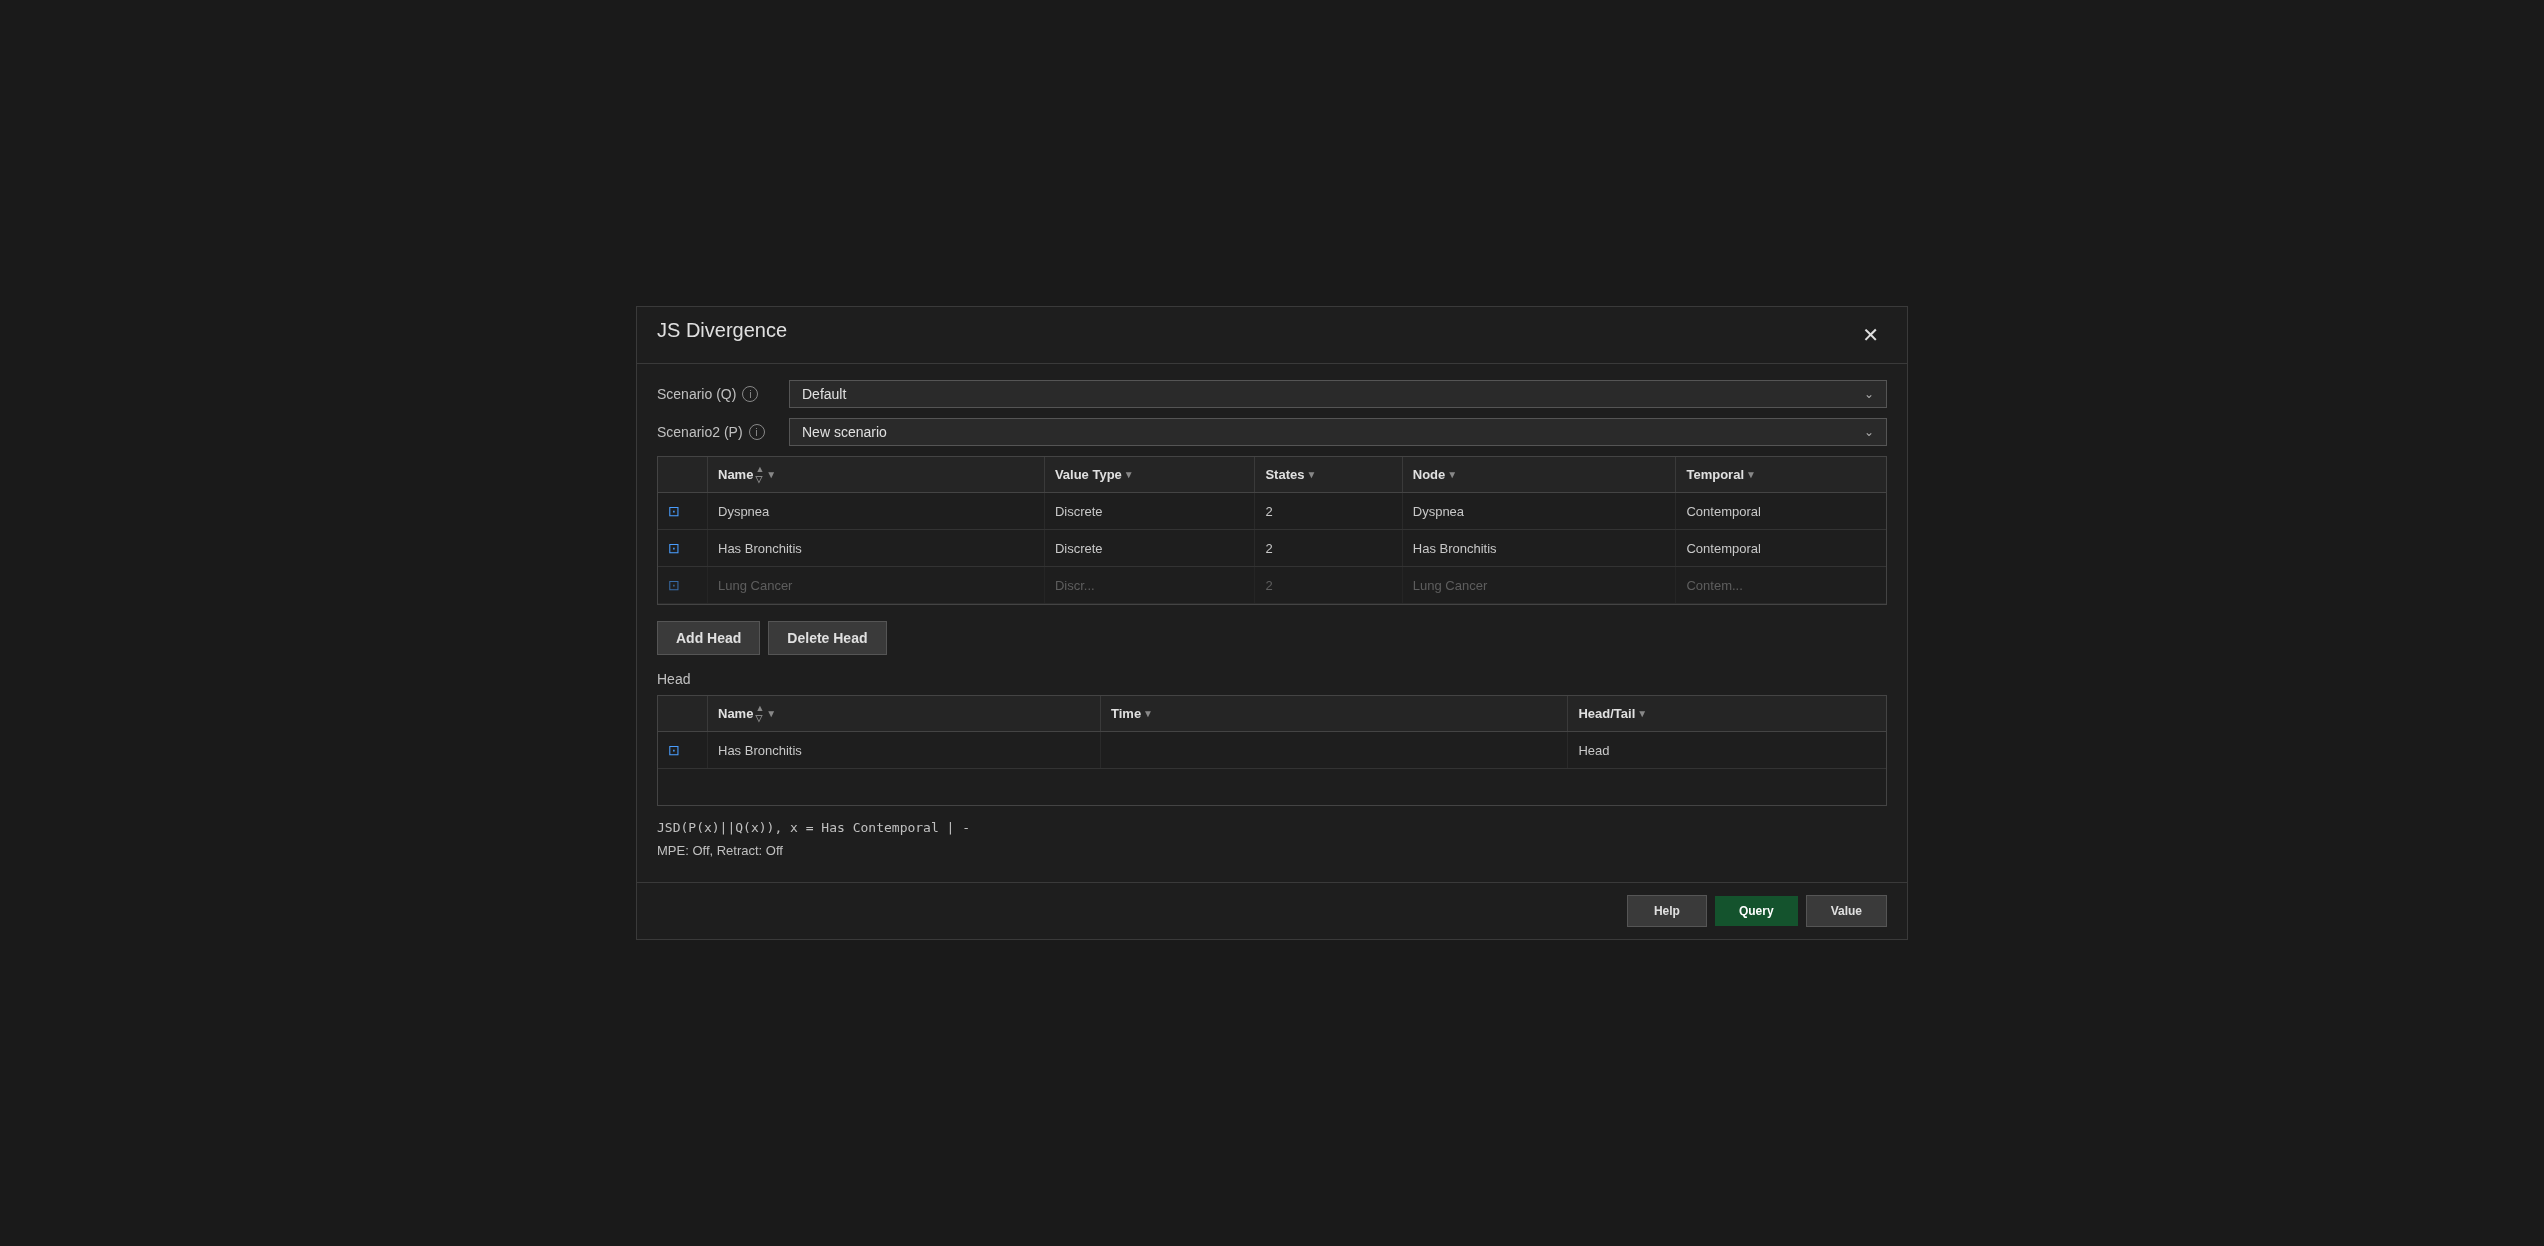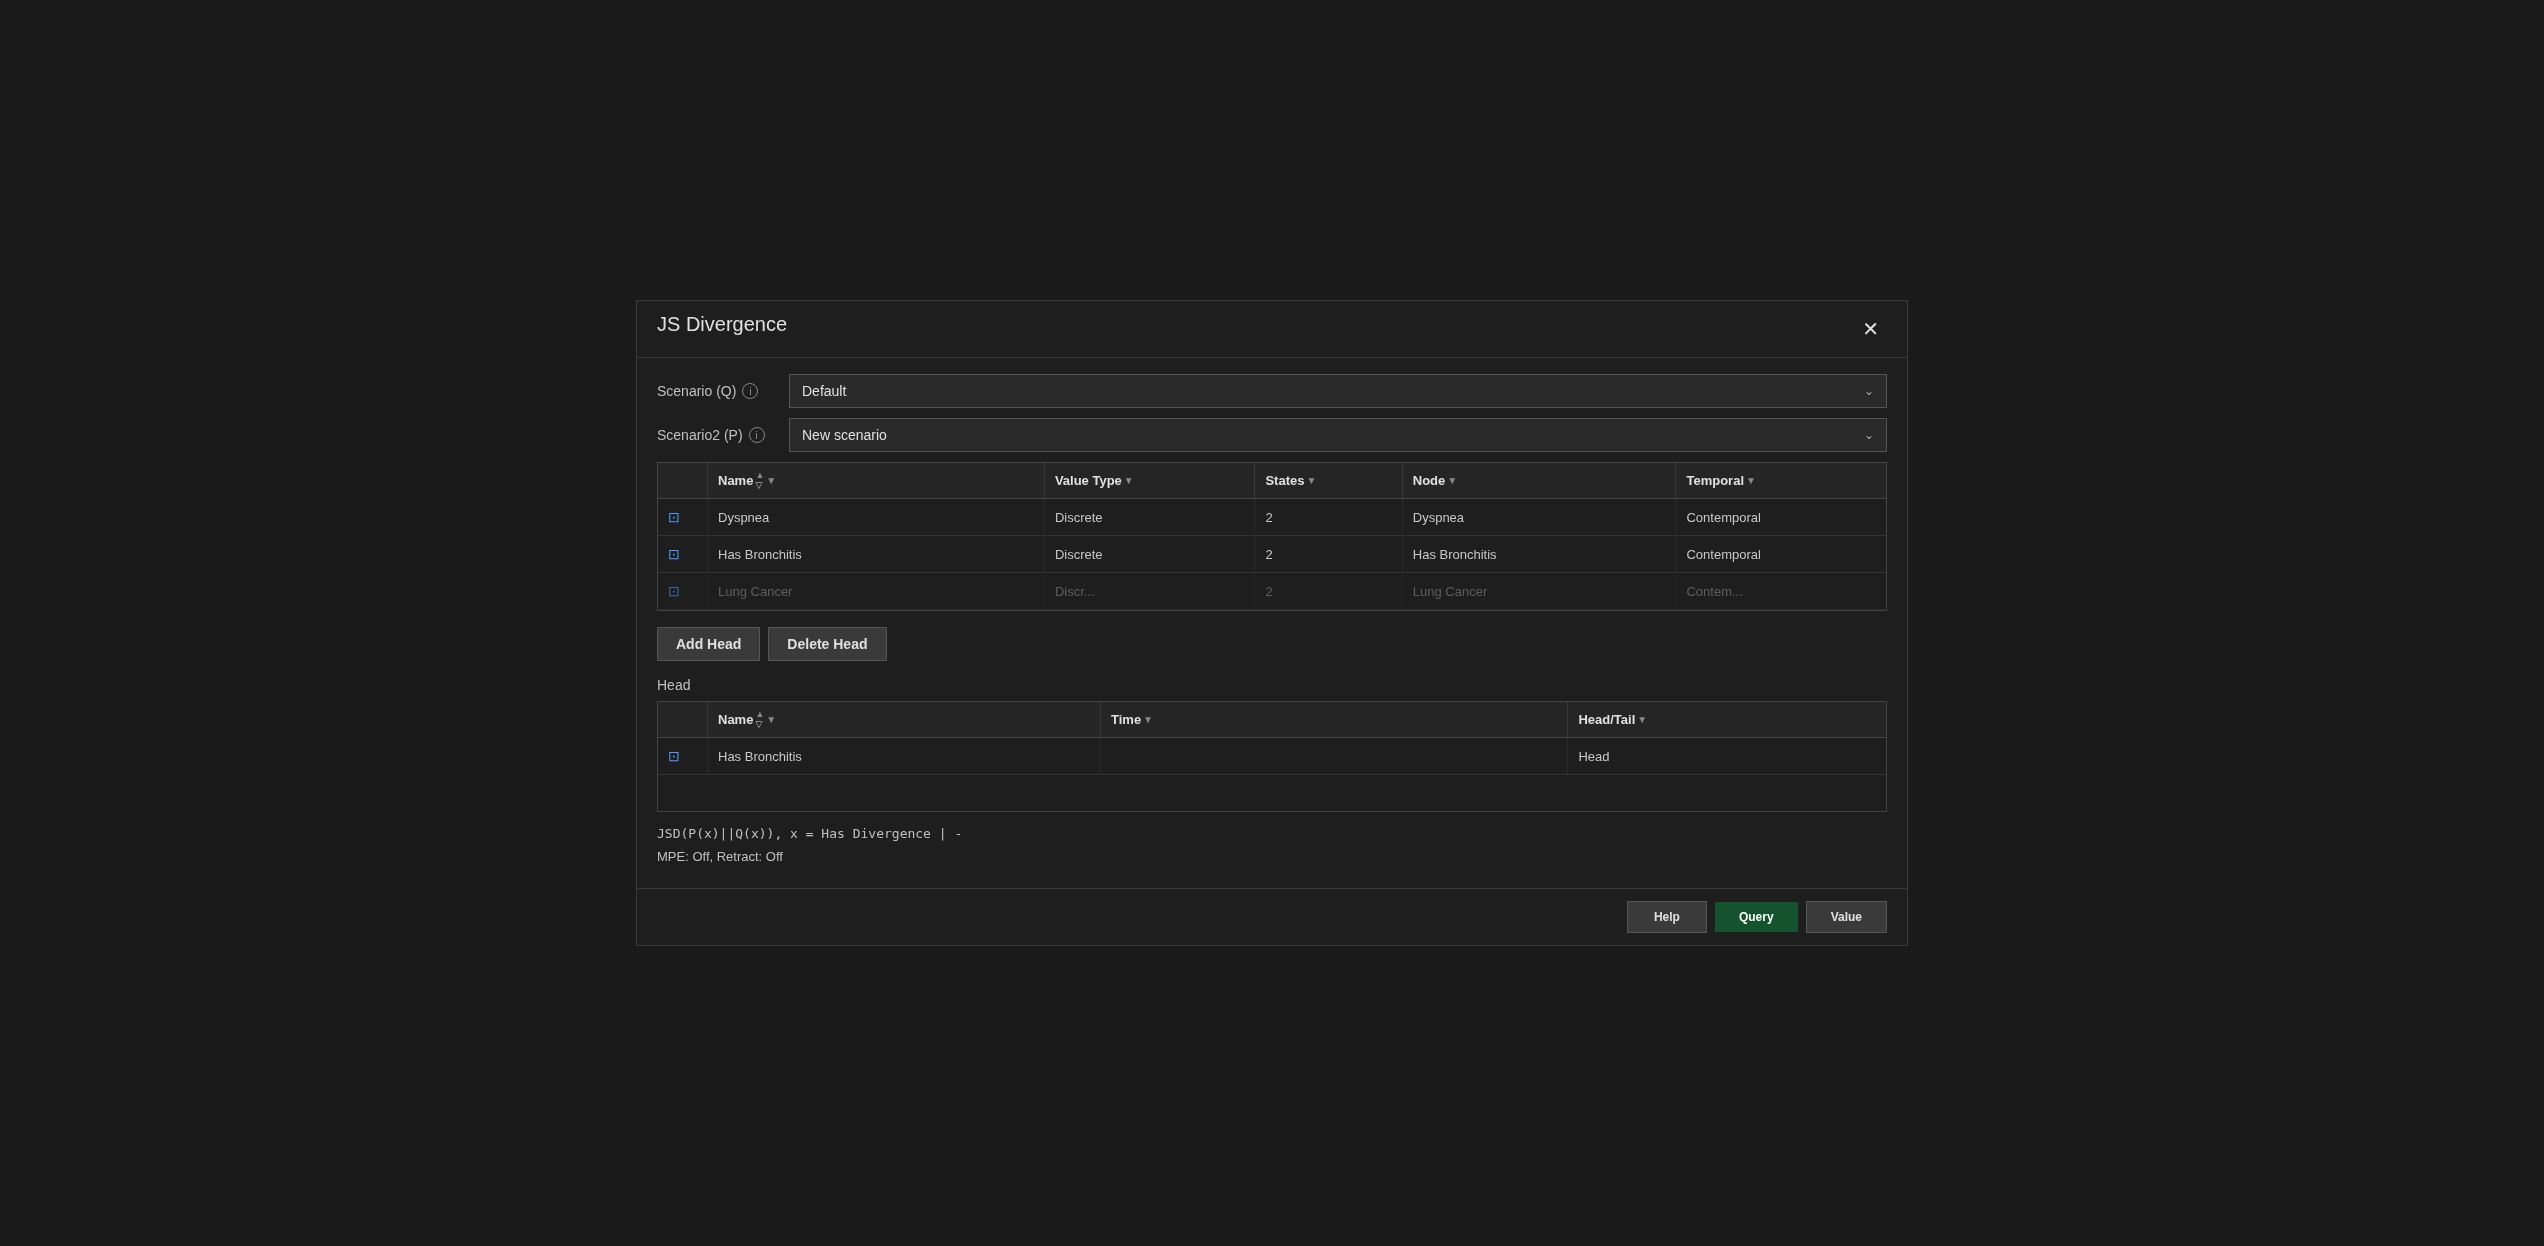--- a/index.html
+++ b/index.html
@@ -81,21 +81,21 @@
       flex: 1;
       background: #2a2a2a;
       border: 1px solid #555;
       color: #e0e0e0;
       padding: 6px 12px;
       font-size: 14px;
       display: flex;
       align-items: center;
       justify-content: space-between;
       cursor: pointer;
-      height: 34px;
+      height: 28px;
     }
     .select-box .chevron {
       color: #aaa;
       font-size: 12px;
     }
     .table-section {
       border: 1px solid #444;
       margin-bottom: 14px;
       overflow: hidden;
     }
@@ -383,21 +383,21 @@
           </div>
           <div class="td col-ht-name">Has Bronchitis</div>
           <div class="td col-ht-time"></div>
           <div class="td col-ht-headtail">Head</div>
         </div>
 
         <div class="empty-row"></div>
       </div>
     </div>
 
-    <div class="formula-text">JSD(P(x)||Q(x)), x = Has Divergence | -</div>
+    <div class="formula-text">JSD(P(x)||Q(x)), x = Has Contemporal | -</div>
 
     <div class="mpe-text">MPE: Off, Retract: Off</div>
 
   </div>
 
   <div class="dialog-footer">
     <button class="footer-btn footer-btn-help">Help</button>
     <button class="footer-btn footer-btn-query">Query</button>
     <button class="footer-btn footer-btn-close">Value</button>
   </div>

